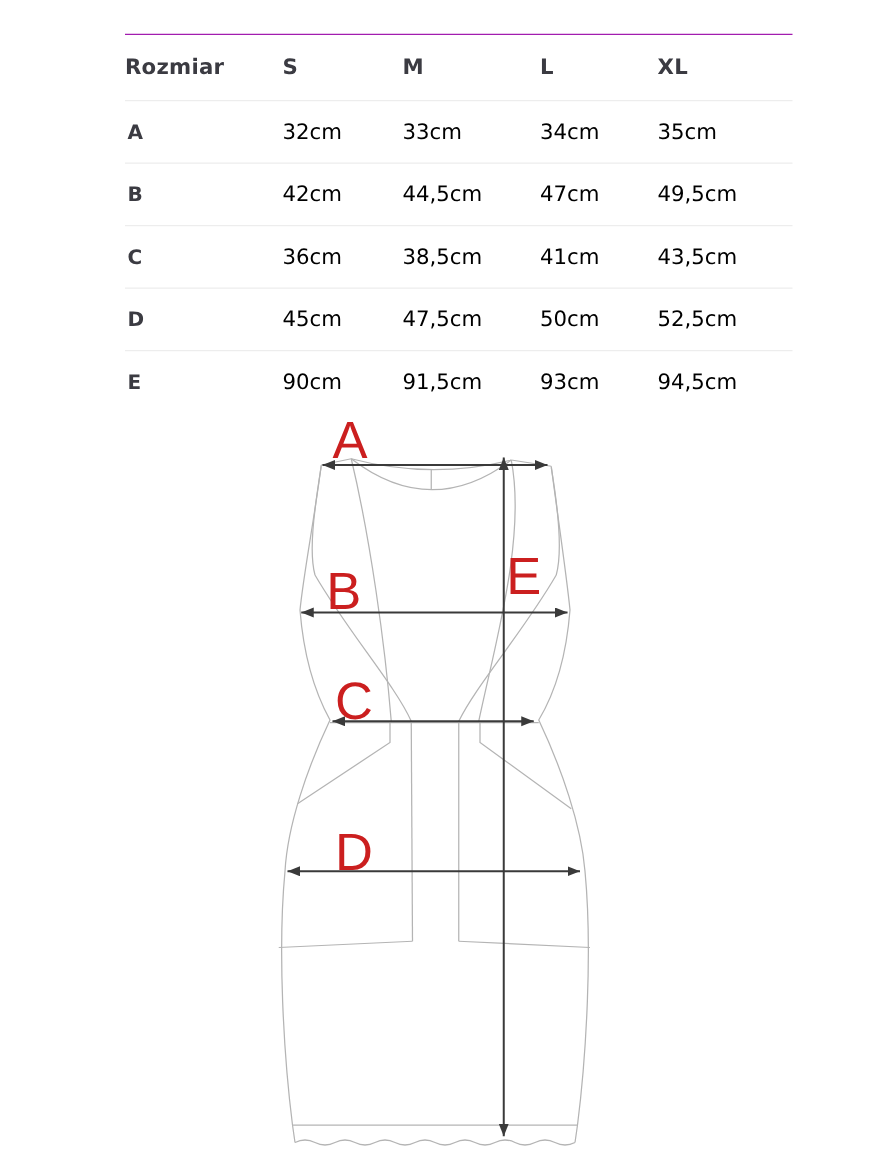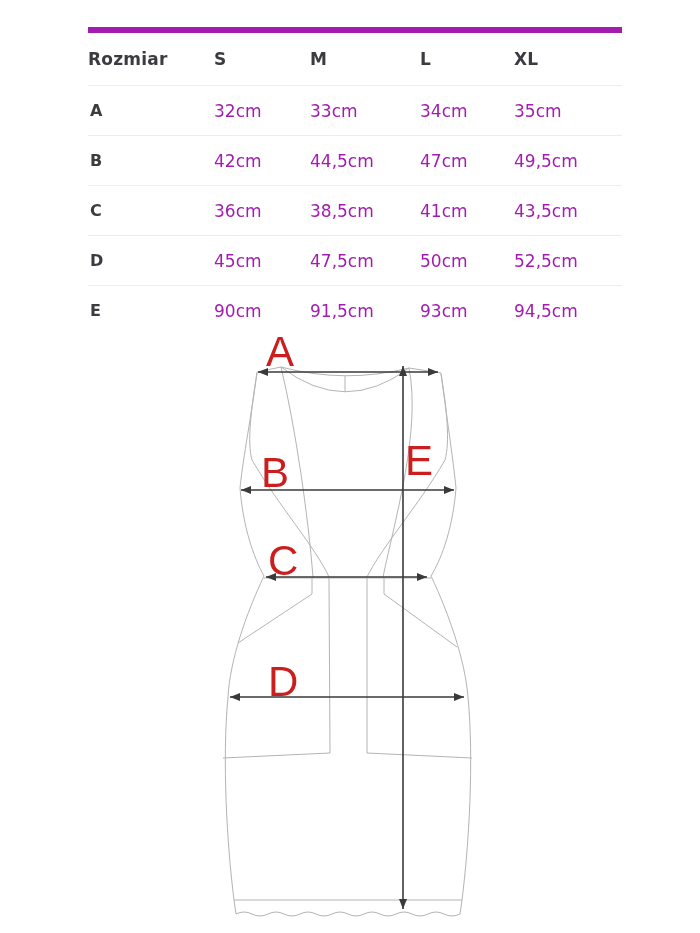--- a/index.html
+++ b/index.html
@@ -3,34 +3,34 @@
 <meta charset="utf-8">
 <style>
   html,body { margin:0; padding:0; background:#ffffff; }
   .page {
     position:relative; width:700px; height:933px;
     background:#ffffff; overflow:hidden;
     font-family:"DejaVu Sans", sans-serif;
   }
   
   .size-table {
-    position:absolute; left:88px; top:27px; width:534px;
-    border-top:6px solid #a21caf;
+    position:absolute; left:100px; top:27px; width:534px;
+    border-top:1px solid #a21caf;
   }
   .t-row {
     display:grid;
     grid-template-columns:126px 96px 110px 94px 108px;
     align-items:center; height:49px;
   }
   .t-row.header { height:52px; }
   .t-row + .t-row { border-top:1px solid #ededed; }
   .cell { white-space:nowrap; }
   .c-head { font-size:17px; font-weight:700; color:#3b3b42; letter-spacing:.2px; }
   .c-letter { font-size:16px; font-weight:700; color:#3b3b42; padding-left:2px; }
-  .c-val { font-size:17px; font-weight:400; color:#a21caf; }
+  .c-val { font-size:17px; font-weight:400; color:#000000; }
   
   .diagram-wrap { position:absolute; left:0; top:0; width:700px; height:933px; }
   svg { display:block; }
   .garment { stroke:#b4b4b4; stroke-width:1; fill:none; }
   .measure { stroke:#3a3a3a; stroke-width:1.6; fill:none; }
   .measure-label {
     font-family:"Liberation Sans", sans-serif;
     font-size:42px; fill:#cb1f1f;
   }
 </style>

